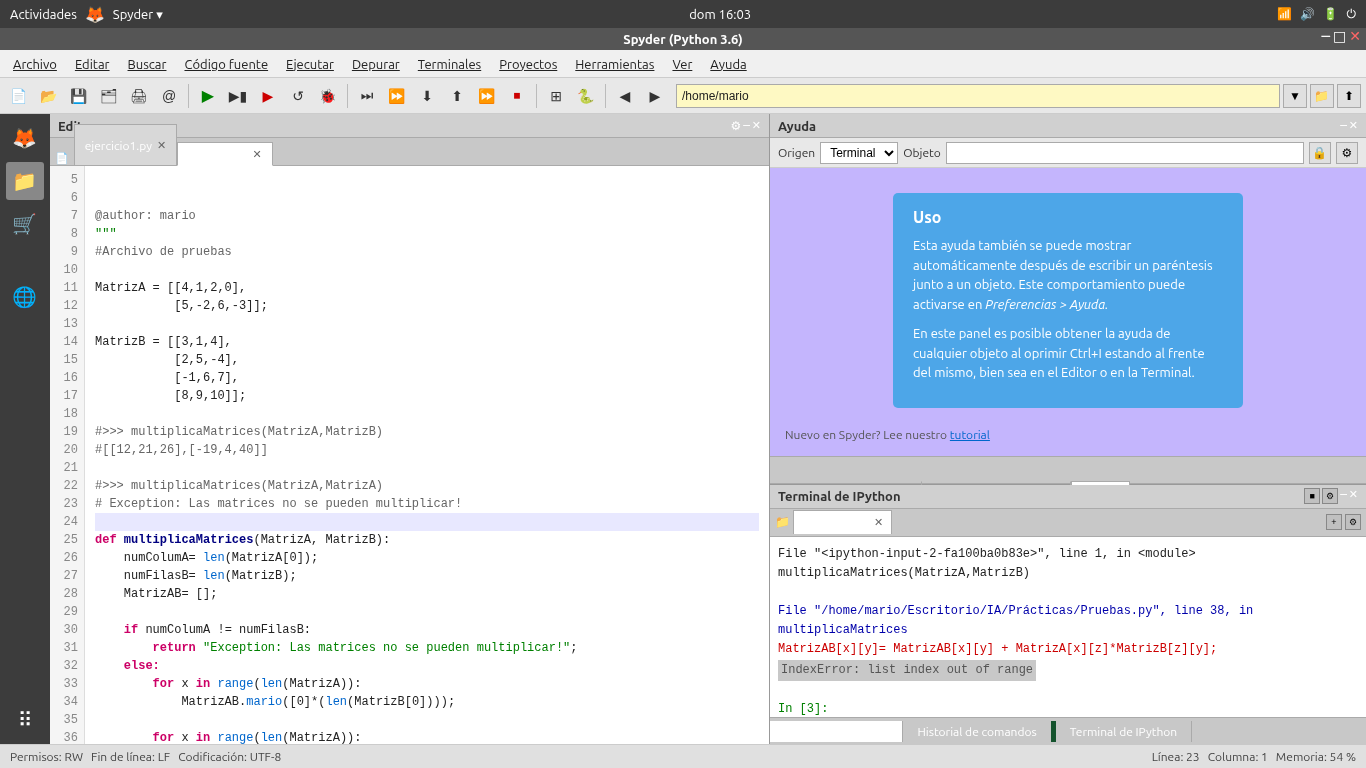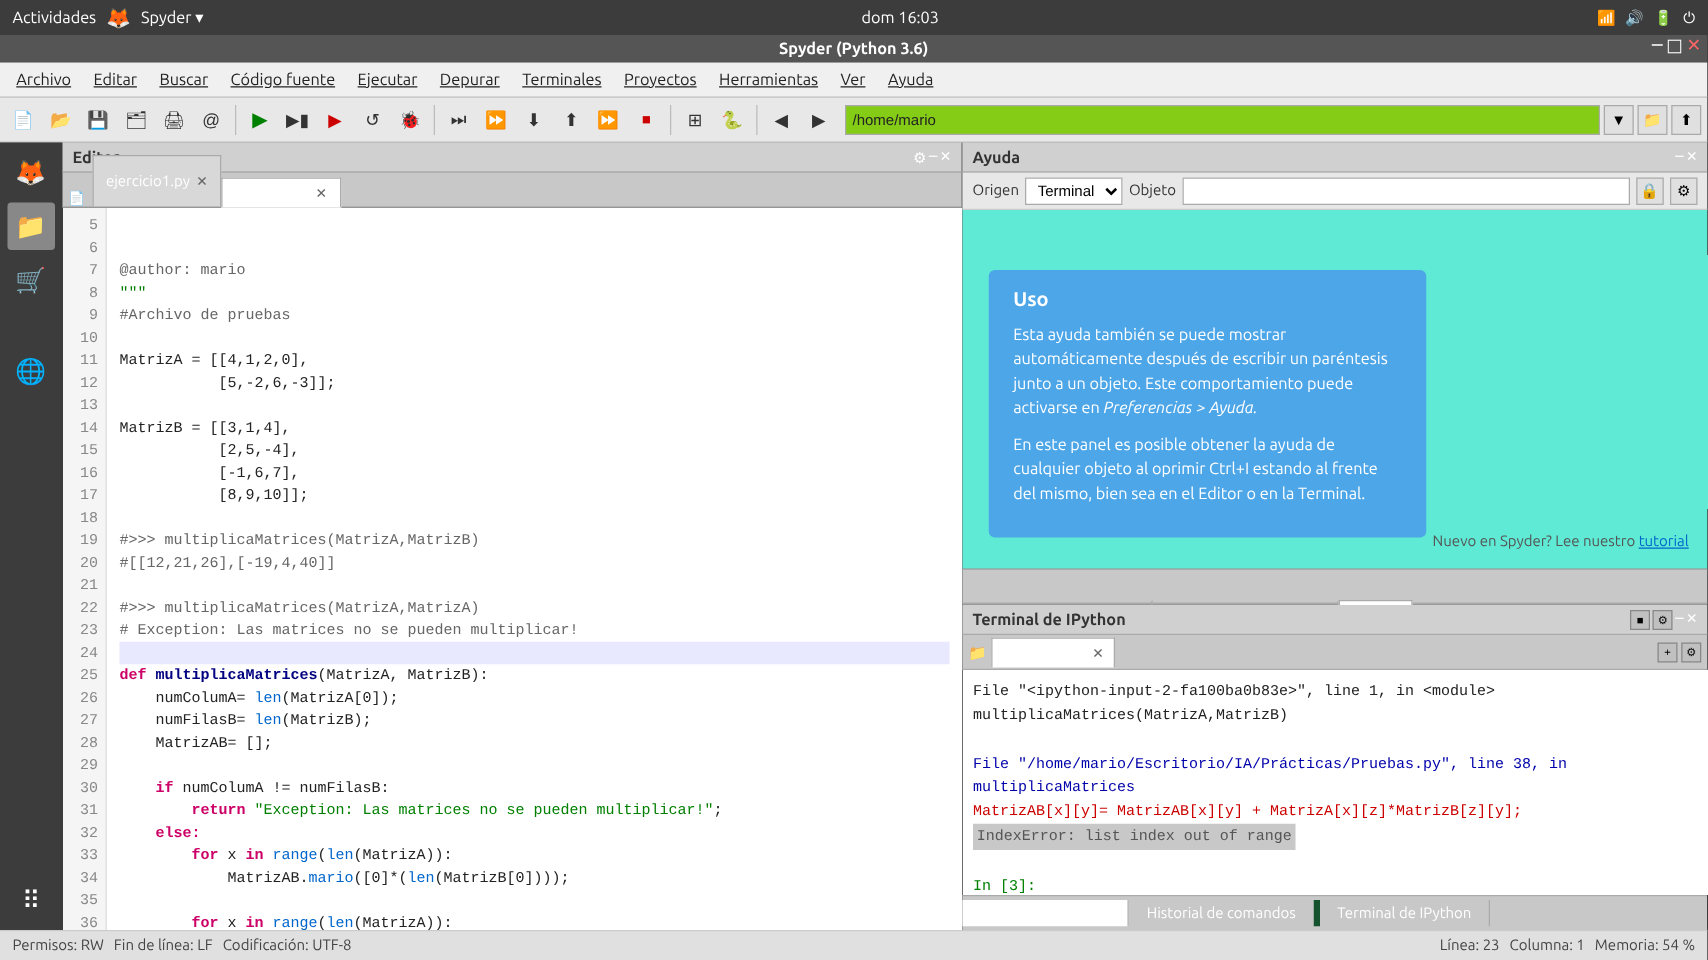--- a/index.html
+++ b/index.html
@@ -143,21 +143,21 @@
   <button class="toolbar-btn">⬆</button>
   <button class="toolbar-btn">⏩</button>
   <button class="toolbar-btn" style="color:#c00;">⏹</button>
   <div class="toolbar-sep"></div>
   <button class="toolbar-btn">⊞</button>
   <button class="toolbar-btn">🐍</button>
   <div class="toolbar-sep"></div>
   <button class="toolbar-btn">◀</button>
   <button class="toolbar-btn">▶</button>
   <div id="path-bar">
-    <input type="text" id="path-input" style="flex: 1 1 0%; height: 24px; border: 1px solid rgb(170, 170, 170); padding: 0px 5px; font-size: 12px; background: #84cc16; color: rgb(34, 34, 34);" value="/home/mario">
+    <input type="text" id="path-input" style="flex: 1 1 0%; height: 24px; border: 1px solid rgb(170, 170, 170); padding: 0px 5px; font-size: 12px; background: #fef9c3; color: rgb(34, 34, 34);" value="/home/mario">
     <button class="path-btn">▼</button>
     <button class="path-btn">📁</button>
     <button class="path-btn">⬆</button>
   </div>
 </div>
 
 <div id="main" style="display:flex;height:calc(768px - 28px - 22px - 28px - 36px - 24px);">
 
   <div id="sidebar">
     <div class="sidebar-icon">🦊</div>
@@ -248,21 +248,21 @@
         <select class="help-dropdown" style="height:22px;border:1px solid #aaa;background:#fff;font-size:12px;padding:0 5px;">
           <option>Terminal</option>
           <option>Editor</option>
         </select>
         <span class="help-label">Objeto</span>
         <input type="text" class="help-input" style="flex: 1 1 0%; height: 22px; border: 1px solid rgb(170, 170, 170); padding: 0px 5px; font-size: 12px;">
         <button class="help-icon-btn">🔒</button>
         <button class="help-icon-btn">⚙</button>
       </div>
 
-      <div id="help-content" style="flex:1;background:#5eead4;overflow-y:auto;padding:15px;display:flex;flex-direction:row;align-items:flex-end;">
+      <div id="help-content" style="flex:1;background:#c4b5fd;overflow-y:auto;padding:15px;display:flex;flex-direction:column;align-items:flex-start;">
         <div class="help-box" style="background:#4da6e8;color:#fff;padding:15px 20px;border-radius:5px;max-width:350px;width:100%;">
           <h3 style="font-size:16px;margin-bottom:10px;">Uso</h3>
           <p style="font-size:13px;line-height:1.5;">
             <span>Esta ayuda también se puede mostrar automáticamente después de escribir un paréntesis junto a un objeto. Este comportamiento puede activarse en</span> <em>Preferencias &gt; Ayuda.</em>
           </p>
           <p style="font-size:13px;line-height:1.5;margin-bottom:10px;">En este panel es posible obtener la ayuda de cualquier objeto al oprimir Ctrl+I estando al frente del mismo, bien sea en el Editor o en la Terminal.</p>
         </div>
         <p class="help-tutorial" style="font-size:12px;color:#555;text-align:center;margin-top:10px;">
           <span>Nuevo en Spyder? Lee nuestro</span> <a href="#" style="color:#0066cc;text-decoration:underline;">tutorial</a>
         </p>

